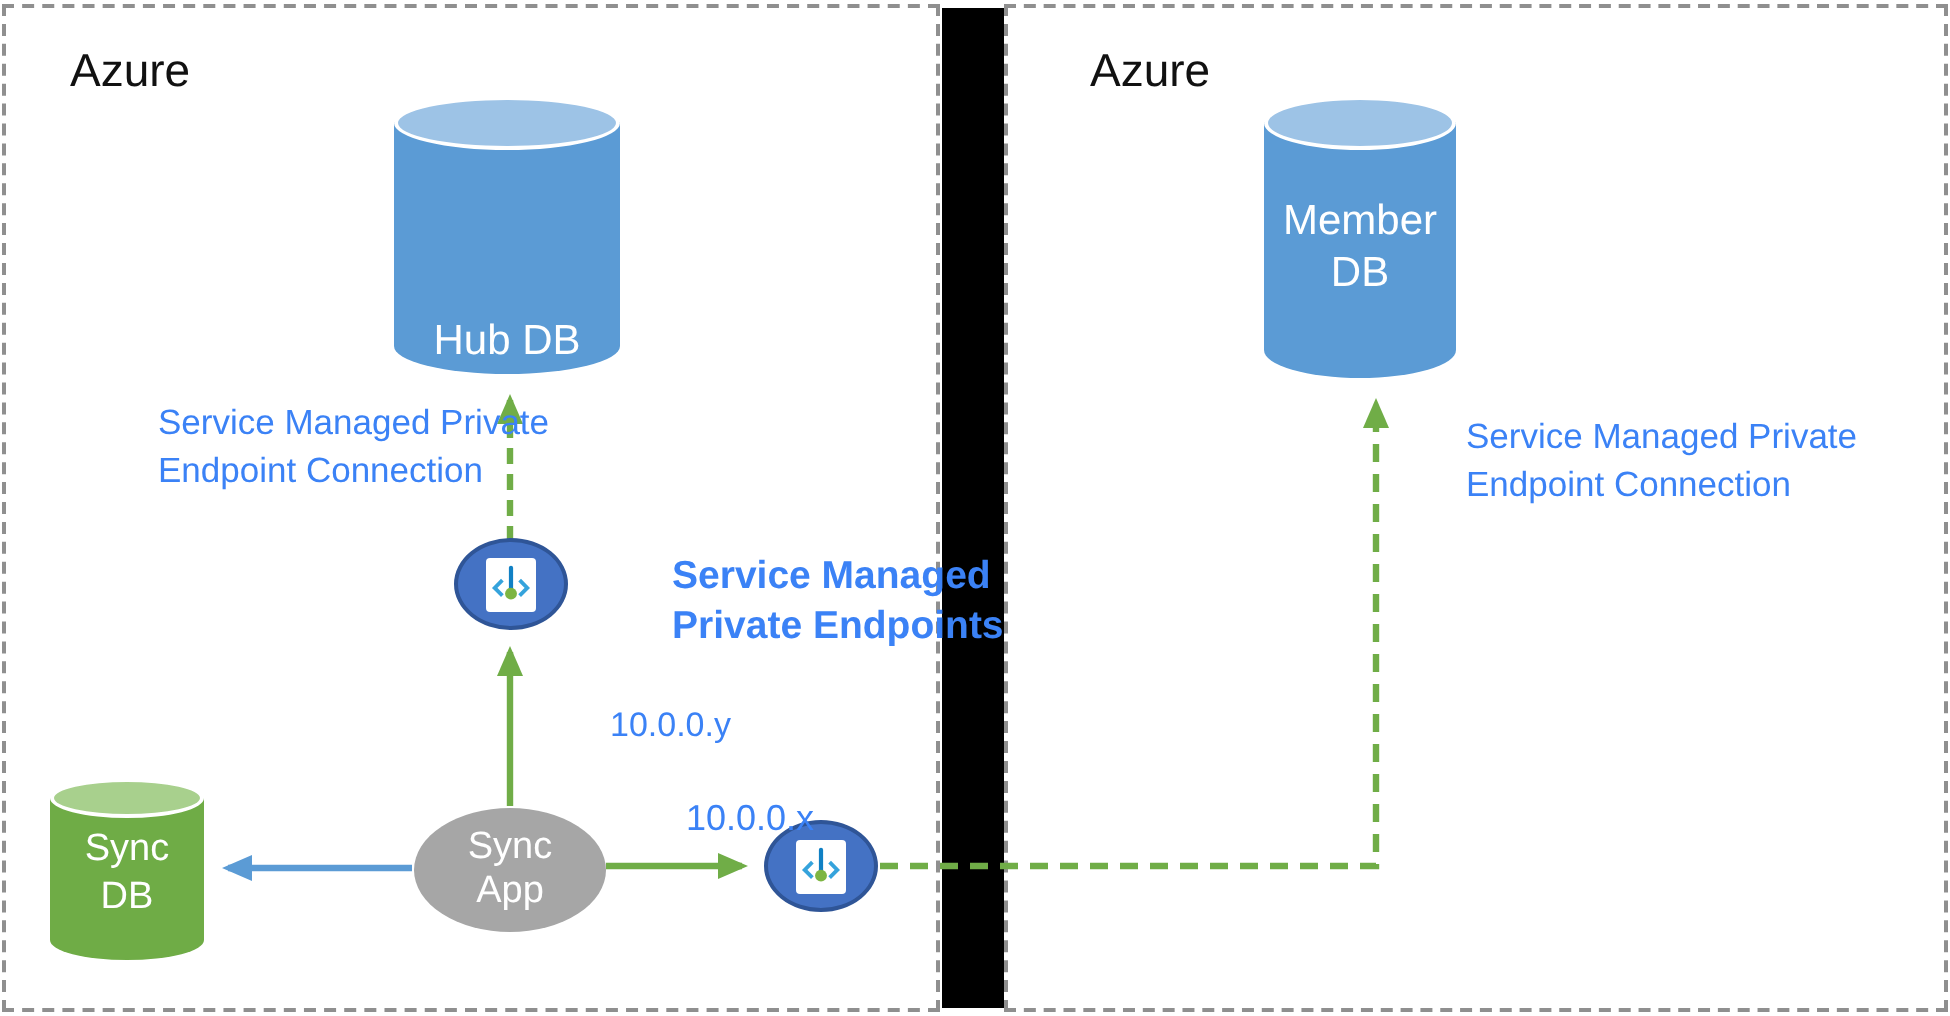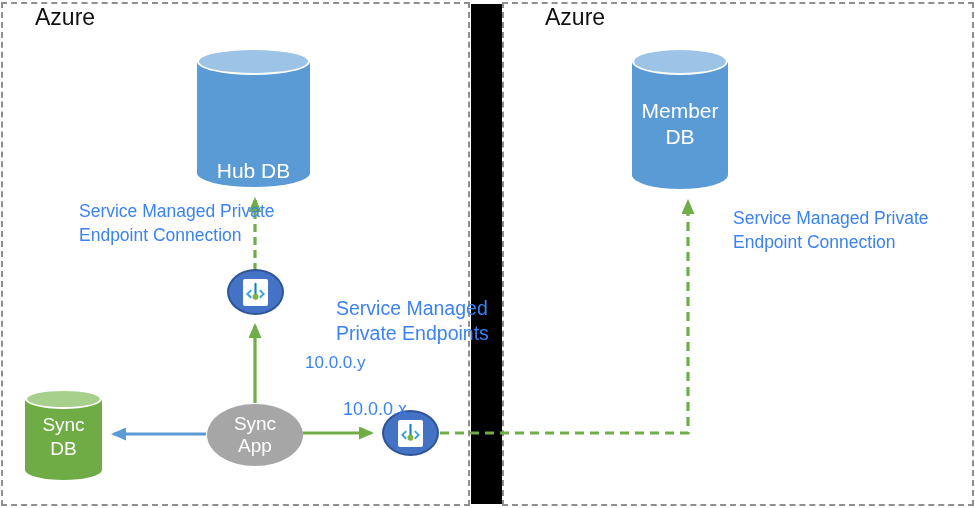--- a/index.html
+++ b/index.html
@@ -3,21 +3,21 @@
 <meta charset="utf-8">
 <style>
   html,body { margin:0; padding:0; background:#fff; }
   .canvas {
     position:relative; width:975px; height:508px; background:#ffffff;
     font-family:"Liberation Sans", sans-serif; color:#1a1a1a; overflow:hidden;
   }
   .zone { position:absolute; border:2px dashed #8f8f8f; background:#ffffff; box-sizing:border-box; }
   #zone-left  { left:1px;   top:2px; width:469px; height:504px; }
   #zone-right { left:502px; top:2px; width:472px; height:504px; }
-  .zone-title { position:absolute; top:0; font-size:23px; color:#111;text-align:right; }
+  .zone-title { position:absolute; top:18px; font-size:23px; color:#111;text-align:right; }
   #zone-left  .zone-title { left:32px; }
   #zone-right .zone-title { left:41px; }
   .divider { position:absolute; left:471px; top:4px; width:31px; height:500px; background:#000; }
 
   .connectors { position:absolute; left:0; top:0; width:975px; height:508px; pointer-events:none; }
 
   .cylinder { position:absolute; }
   .cyl-body { position:absolute; left:0; right:0; bottom:0; }
   .cyl-top  { position:absolute; left:0; right:0; top:0; border-radius:50%; box-sizing:border-box; border:2px solid #fff; }
   .cyl-label { position:absolute; left:0; right:0; color:#fff; text-align:center; line-height:1.25; }
@@ -48,21 +48,21 @@
     position:absolute; background:#4472C4; border:2px solid #2F5597; border-radius:50%;
     box-sizing:border-box; display:flex; align-items:center; justify-content:center;
   }
   #pe-hub    { left:227px; top:269px; width:57px; height:46px; }
   #pe-member { left:382px; top:410px; width:57px; height:46px; }
   .pe-box { width:25px; height:27px; background:#fff; border-radius:2px; display:flex; align-items:center; justify-content:center; }
 
   .txt { position:absolute; font-size:17.5px; line-height:1.35; color:#3b82f6;margin-left:39px; }
   #conn-left  { left:40px;  top:200px; }
   #conn-right { left:694px; top:207px; }
-  #bold-label { left:297px; top:296px; font-weight:normal; font-size:19.5px; line-height:1.3; }
+  #bold-label { left:297px; top:276px; font-weight:bold; font-size:19.5px; line-height:1.3; }
   #ip-y { left:266px; top:352px; font-size:17px;text-align:center; }
   #ip-x { left:304px; top:397px; font-size:18px; }
 </style>
 </head>
 <body>
 
 <div class="canvas">
 
   <div class="zone" id="zone-left">
     <div class="zone-title">Azure</div>

